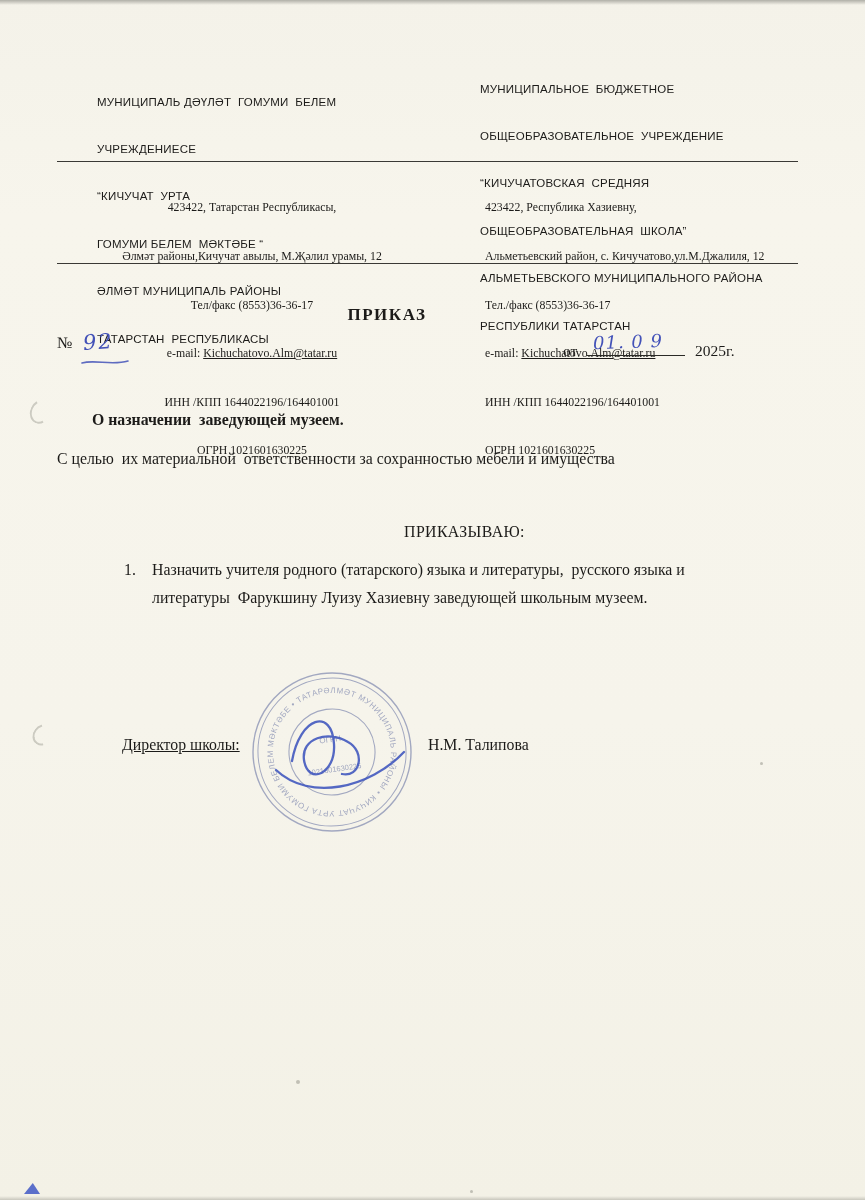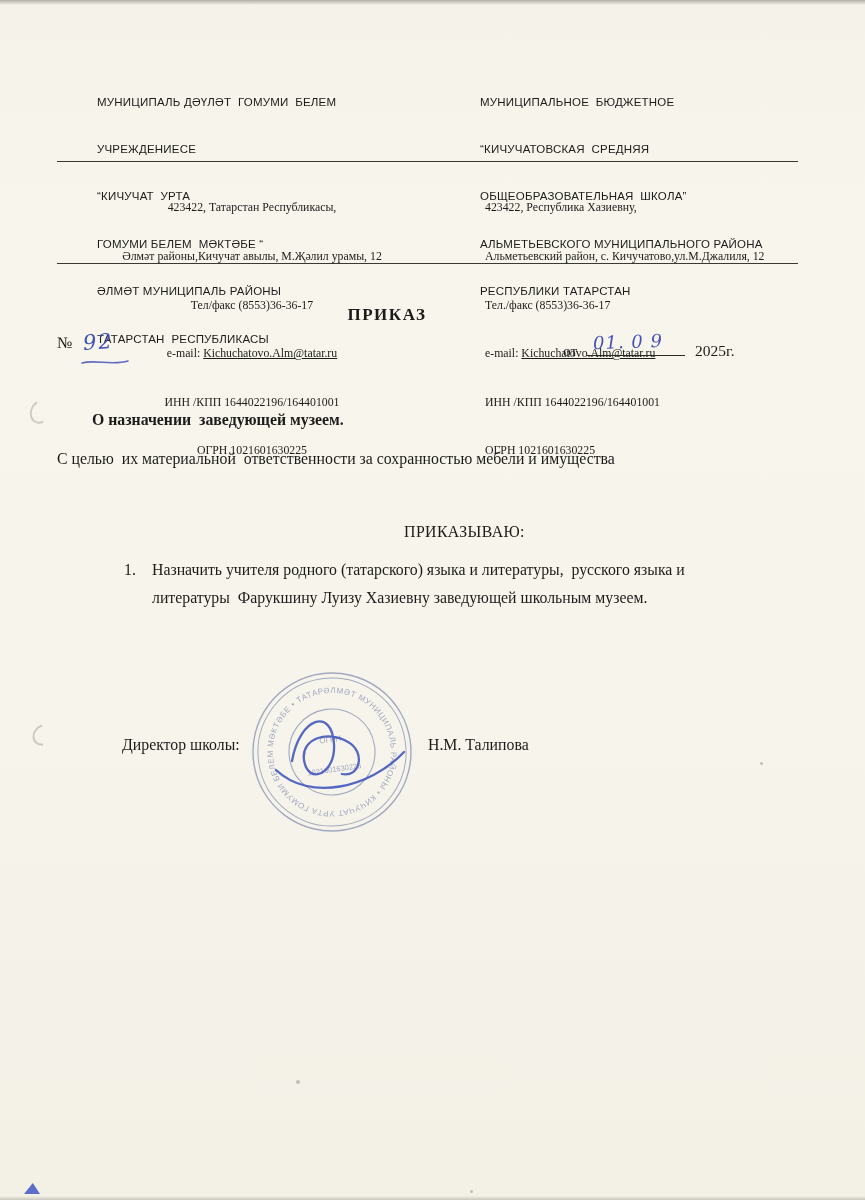--- a/index.html
+++ b/index.html
@@ -18,21 +18,21 @@
   .scan-bottom{position:absolute;bottom:0;left:0;width:100%;height:4px;background:linear-gradient(0deg,#94948b,rgba(140,140,130,0));opacity:.45;}
   .corner-mark{position:absolute;left:24px;bottom:6px;width:16px;height:11px;background:#3f58c4;opacity:.85;clip-path:polygon(0 100%,100% 100%,55% 0);}
   .curl{position:absolute;border:2px solid #9a9a90;border-radius:50%;border-right-color:transparent;border-top-color:transparent;opacity:.45;}
   .curl.c1{left:30px;top:400px;width:16px;height:20px;transform:rotate(20deg);}
   .curl.c2{left:33px;top:724px;width:15px;height:18px;transform:rotate(35deg);}
   .speck{position:absolute;background:#8d8d84;border-radius:50%;opacity:.5;}
 
   
   .org-block{position:absolute;font-family:"Liberation Sans", sans-serif;font-size:11.5px;line-height:15.8px;letter-spacing:.2px;white-space:pre-wrap;}
   .org-left{left:57px;top:63px;width:350px;}
-  .org-right{left:440px;top:63px;width:380px;}
+  .org-right{left:440px;top:50px;width:380px;}
   .addr-block{position:absolute;font-size:11.8px;line-height:16.2px;white-space:pre-wrap;}
   .addr-left{left:57px;top:167px;width:350px;text-align:center;}
   .addr-right{left:445px;top:167px;width:370px;}
   .addr-line,.org-line{display:block;margin-left:40px;}
   .email-link{text-decoration:underline;}
   .rule{position:absolute;left:57px;width:741px;height:0;border-top:1.3px solid #3a3935;}
   .rule-1{top:161px;}
   .rule-2{top:263px;}
 
   
@@ -45,21 +45,21 @@
   .date-line{display:inline-block;width:98px;border-bottom:1.5px solid #2a2a26;position:relative;vertical-align:baseline;height:14px;margin:0 6px;}
   .date-hand{position:absolute;left:6px;top:-10px;font-size:18px;transform:rotate(-2deg);white-space:nowrap;letter-spacing:1px;}
   .subject{position:absolute;left:92px;top:411px;font-weight:bold;font-size:15.8px;white-space:pre-wrap;}
   .purpose{position:absolute;left:57px;top:450px;font-size:15.8px;width:740px;white-space:pre-wrap;}
   .resolution{position:absolute;left:0;top:523px;width:865px;text-align:center;font-size:15.8px;letter-spacing:.4px;padding-left:32px;}
   .item-row{position:absolute;left:124px;top:556px;width:640px;font-size:15.8px;line-height:28px;}
   .item-num{position:absolute;left:0;top:0;}
   .item-text{display:block;margin-left:28px;width:612px;white-space:pre-wrap;}
 
   
-  .director-row{position:absolute;left:122px;top:736px;font-size:15.8px;}
+  .director-row{position:absolute;left:122px;top:736px;font-size:15.8px;text-decoration:underline;}
   .director-name{position:absolute;left:306px;top:0;white-space:nowrap;}
 
   
   .stamp{position:absolute;left:248px;top:668px;width:168px;height:168px;opacity:.78;}
   .sig{position:absolute;left:262px;top:686px;width:156px;height:124px;}
 </style>
 </head>
 <body>
 
 <div class="page">
@@ -77,20 +77,21 @@
     <span class="org-line">МУНИЦИПАЛЬ ДӘҮЛӘТ  ГОМУМИ  БЕЛЕМ</span>
     <span class="org-line">УЧРЕЖДЕНИЕСЕ</span>
     <span class="org-line">“КИЧУЧАТ  УРТА</span>
     <span class="org-line">ГОМУМИ БЕЛЕМ  МӘКТӘБЕ “</span>
     <span class="org-line">ӘЛМӘТ МУНИЦИПАЛЬ РАЙОНЫ</span>
     <span class="org-line">ТАТАРСТАН  РЕСПУБЛИКАСЫ</span>
   </div>
 
   <div class="org-block org-right">
     <span class="org-line">МУНИЦИПАЛЬНОЕ  БЮДЖЕТНОЕ</span>
+    <span class="org-line">ОБЩЕОБРАЗОВАТЕЛЬНОЕ  УЧРЕЖДЕНИЕ</span>
     <span class="org-line">“КИЧУЧАТОВСКАЯ  СРЕДНЯЯ</span>
     <span class="org-line">ОБЩЕОБРАЗОВАТЕЛЬНАЯ  ШКОЛА”</span>
     <span class="org-line">АЛЬМЕТЬЕВСКОГО МУНИЦИПАЛЬНОГО РАЙОНА</span>
     <span class="org-line">РЕСПУБЛИКИ ТАТАРСТАН</span>
   </div>
 
   <div class="rule rule-1"></div>
 
   <div class="addr-block addr-left">
     <span class="addr-line">423422, Татарстан Республикасы,</span>

